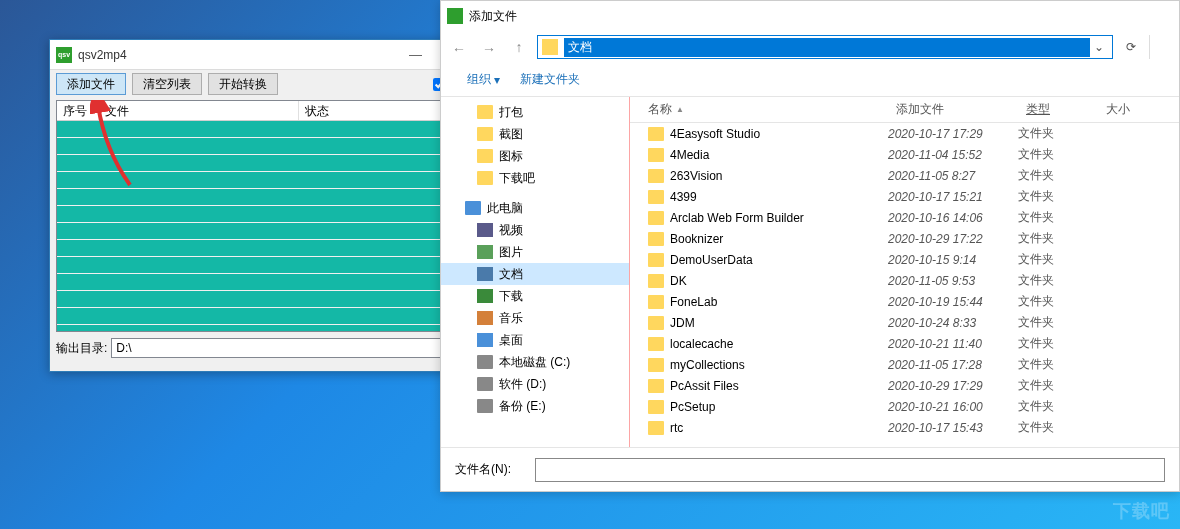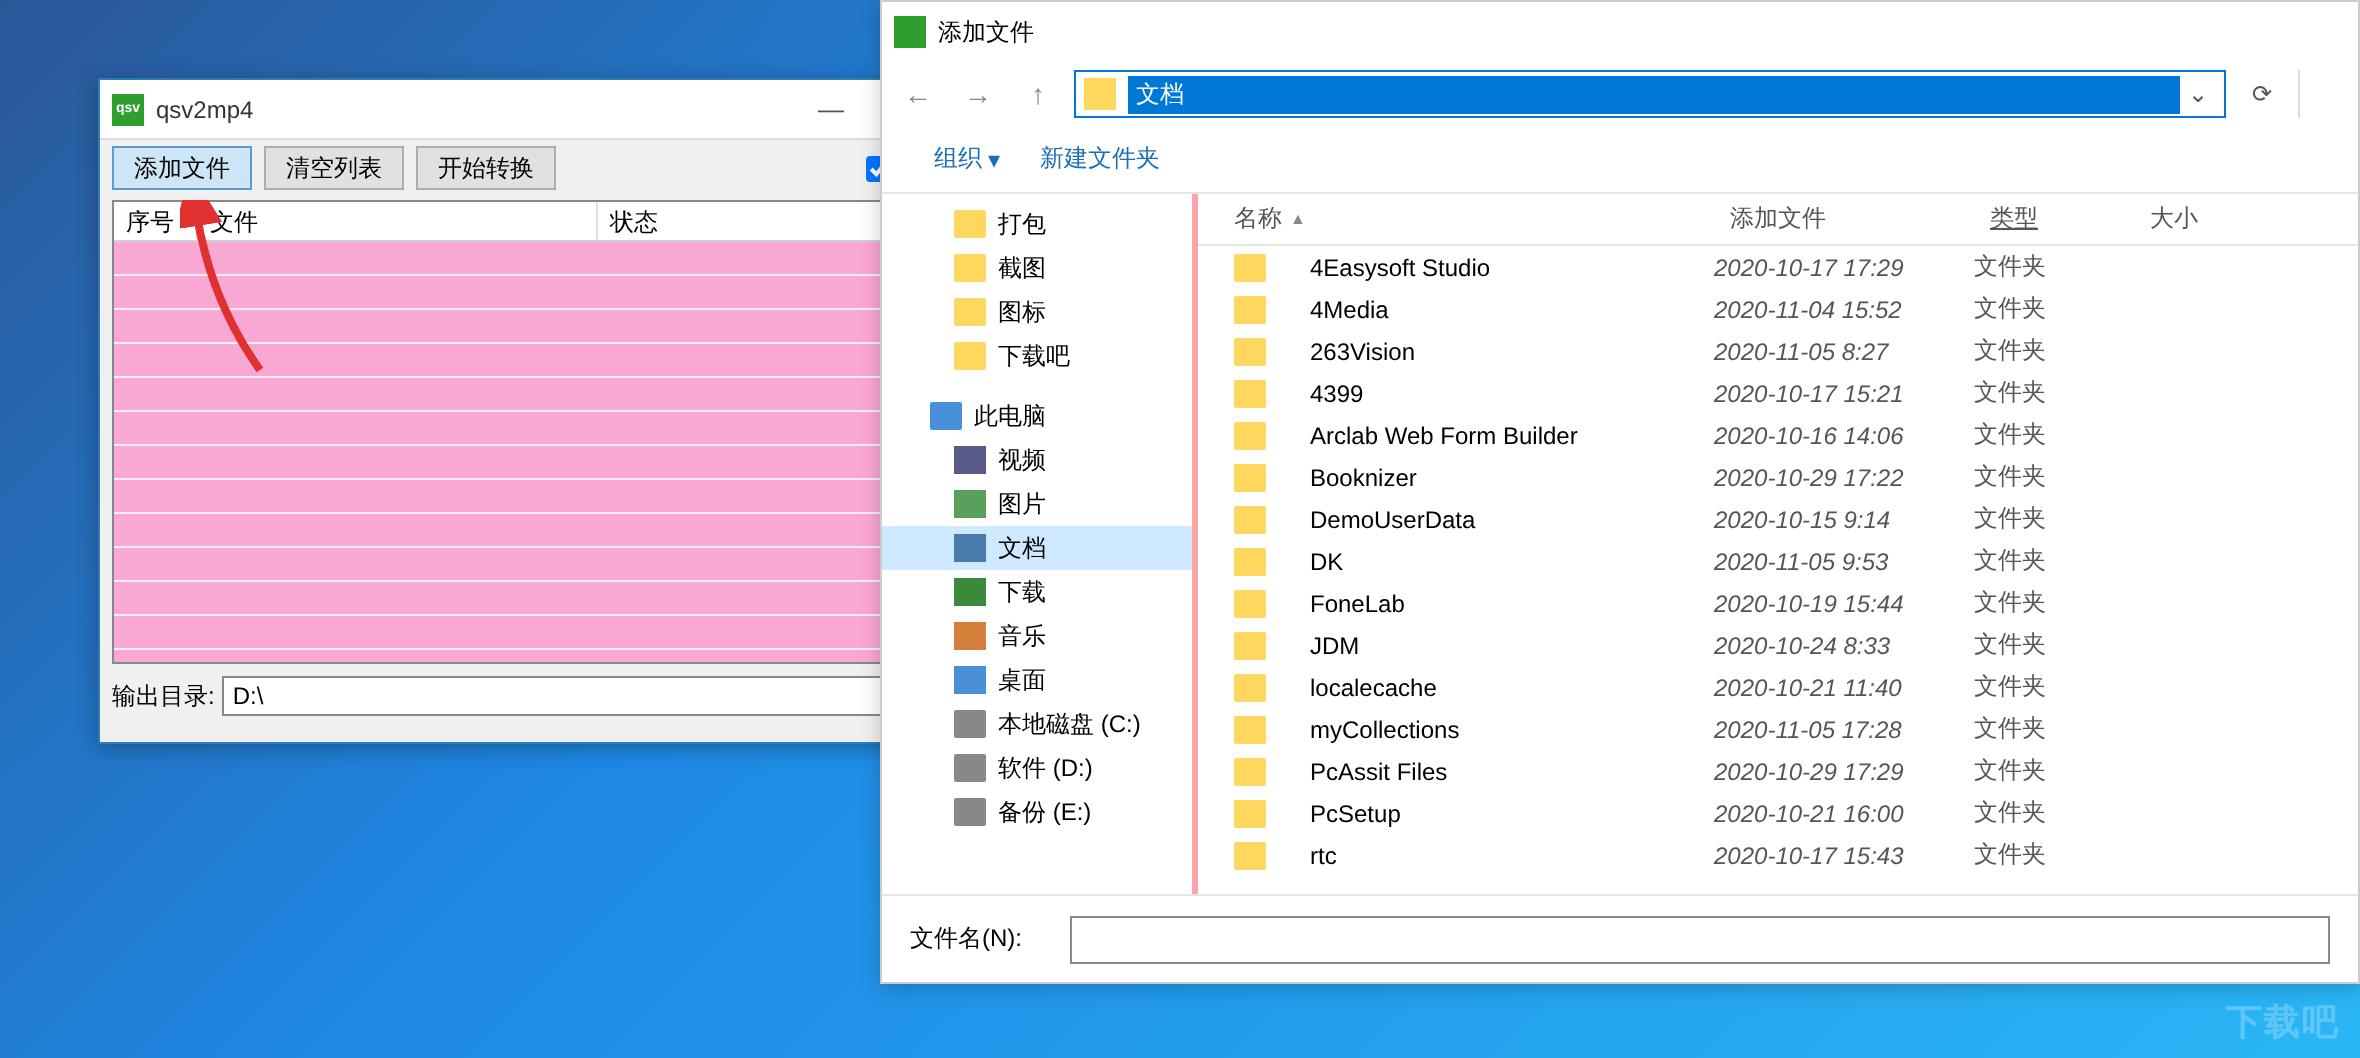--- a/index.html
+++ b/index.html
@@ -66,21 +66,21 @@
   display: flex; align-items: center;
 }
 .tb-button.highlight { background: #cde6f7; border-color: #5b9bd5; }
 .tb-spacer { flex: 1; }
 .tb-check { display: flex; align-items: center; gap: 3px; font-size: 12px; color: #000; padding-left: 32px; }
 .tb-check input { width: 13px; height: 13px; }
 
 .app-grid {
   margin: 2px 6px;
   border: 1px solid #828790;
-  background: #f9a8d4;
+  background: #14b8a6;
   height: 232px;
 }
 .grid-header {
   display: flex;
   height: 20px;
   background: #fff;
   border-bottom: 1px solid #d0d0d0;
 }
 .grid-col {
   border-right: 1px solid #e0e0e0;
@@ -200,22 +200,22 @@
 }
 .dlg-tb-item { color: #1a6fb8; font-size: 12px; cursor: pointer; display: flex; align-items: center; gap: 3px; }
 
 .dlg-body {
   flex: 1;
   display: flex;
   overflow: hidden;
 }
 
 .dlg-sidebar {
-  width: 158px;
-  border-right: 3px solid #fca5a5;
+  width: 189px;
+  border-right: 1px solid #fca5a5;
   overflow-y: auto;
   padding: 4px 0;
 }
 .sb-item {
   height: 22px;
   display: flex;
   align-items: center;
   padding-left: 24px;
   gap: 6px;
   font-size: 12px;
@@ -255,21 +255,21 @@
 .fh-size { flex: 1; }
 
 .files-list { flex: 1; overflow-y: auto; }
 .file-row {
   height: 21px;
   display: flex;
   align-items: center;
   font-size: 12px;
   color: #000;
 }
-.fr-name { width: 258px; padding-left: 18px; display: flex; align-items: center; gap: 22px; }
+.fr-name { width: 258px; padding-left: 18px; display: flex; align-items: center; gap: 6px; }
 .fr-icon { width: 16px; height: 14px; background: #ffd75e; border-radius: 1px; flex-shrink: 0; }
 .fr-date { width: 130px; color: #555; font-style: italic; }
 .fr-type { width: 80px; color: #555; }
 
 .dlg-footer {
   height: 44px;
   display: flex;
   align-items: center;
   padding: 0 14px;
   gap: 24px;

